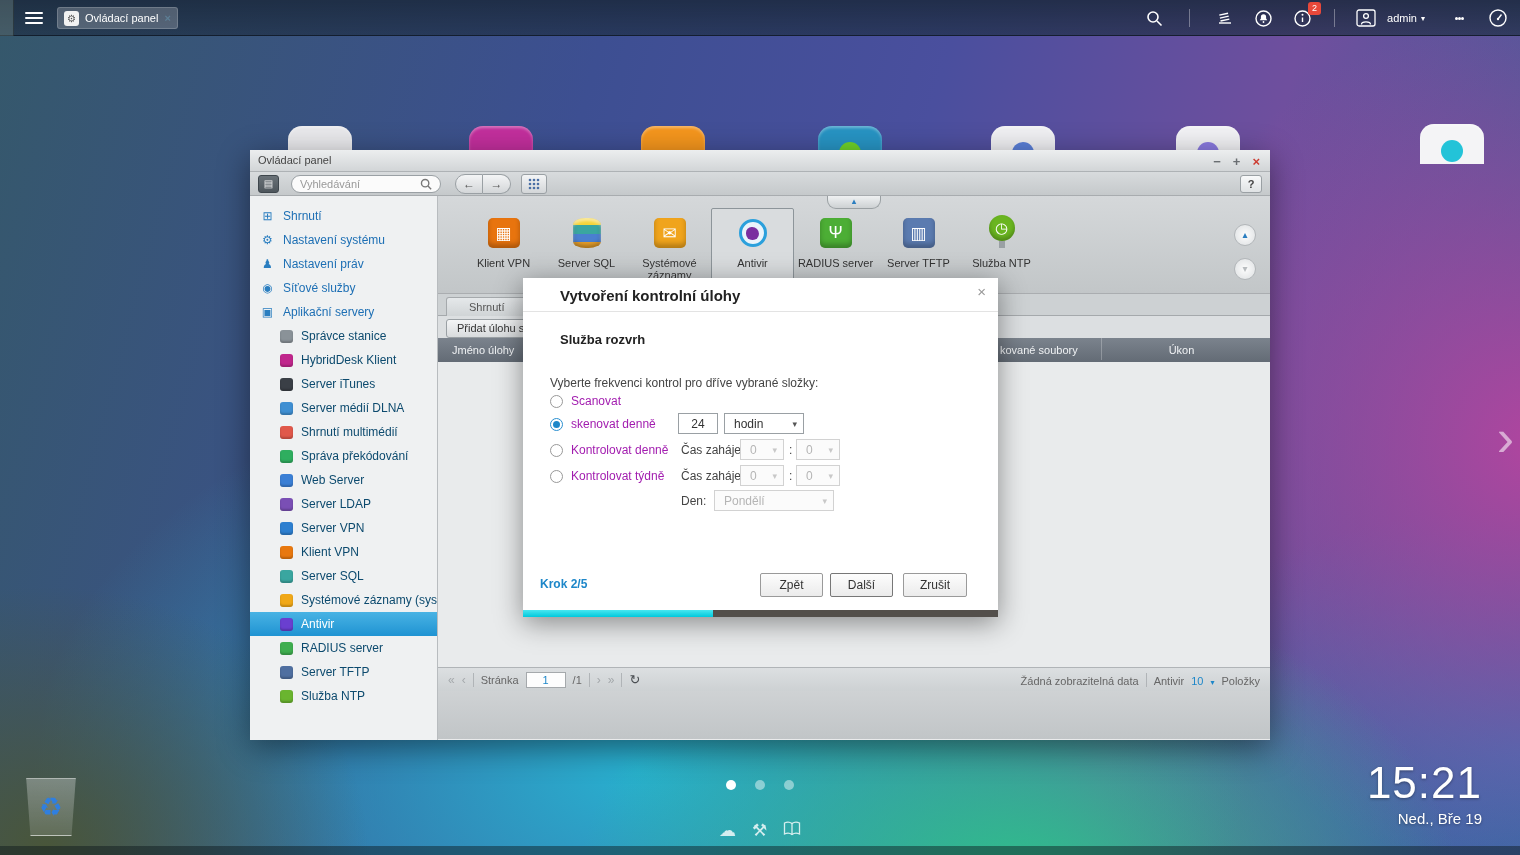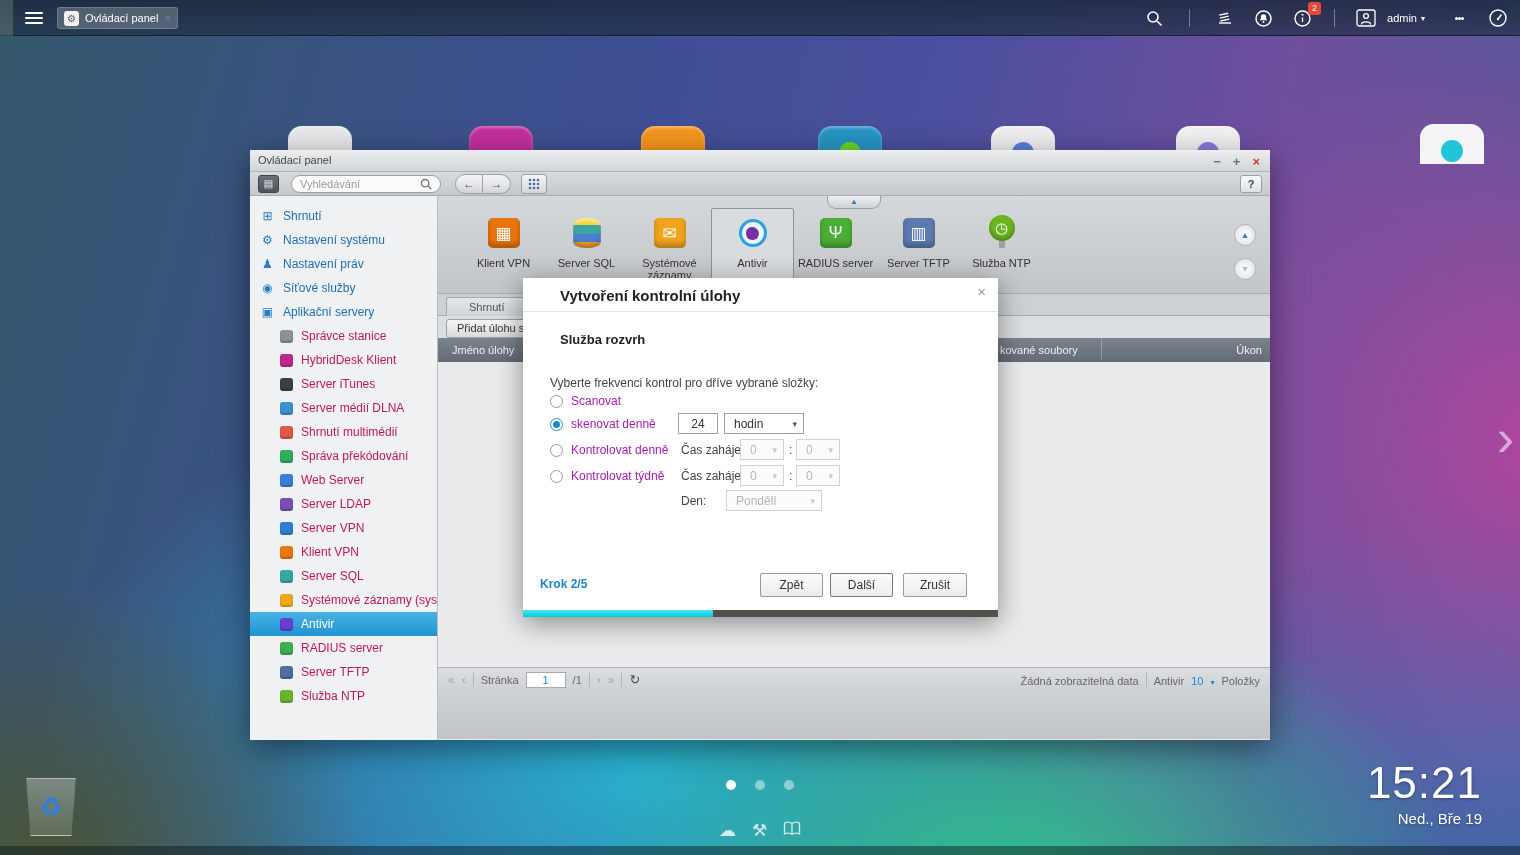--- a/index.html
+++ b/index.html
@@ -76,21 +76,21 @@
   .helpbtn { margin-left:auto; width:22px; height:18px; background:linear-gradient(#f8f9fa,#dfe2e4);
     border:1px solid #9aa0a4; border-radius:3px; color:#444; font-size:11px; font-weight:bold;
     text-align:center; line-height:16px; cursor:pointer; }
 
   .sidebar { position:absolute; left:0; top:46px; bottom:0; width:188px;
     background:#eff1f2; border-right:1px solid #b8bcbf; padding-top:8px; overflow:hidden; }
   .sb-top { height:24px; display:flex; align-items:center; padding-left:10px; gap:8px;
     color:#1d6fb4; font-size:12px; cursor:pointer; }
   .sb-top .ic { width:15px; text-align:center; color:#2a7ec0; font-size:12px; }
   .sb-sub { height:24px; display:flex; align-items:center; padding-left:30px; gap:8px;
-    color:#be185d; font-size:12px; cursor:pointer; white-space:nowrap; }
+    color:#0c4a6e; font-size:12px; cursor:pointer; white-space:nowrap; }
   .sb-sub .ic { width:13px; height:13px; border-radius:3px; flex:none;
     box-shadow:inset 0 -2px 2px rgba(0,0,0,.2); }
   .sb-sub.sel { background:linear-gradient(#49b3e4,#1f93d2); color:#fff; }
 
   .main { position:absolute; left:188px; right:0; top:46px; bottom:0; }
   .iconstrip { position:relative; height:98px; background:linear-gradient(#d5d8da,#c2c6c8);
     border-bottom:1px solid #aaadb0; }
   .collapse-tab { position:absolute; left:389px; top:0; width:54px; height:13px;
     background:linear-gradient(#eff1f2,#cdd1d3); border:1px solid #9aa0a3; border-top:none;
     border-radius:0 0 9px 9px; color:#2a7ec0; font-size:9px; text-align:center; line-height:10px; cursor:pointer; }
@@ -469,21 +469,21 @@
       <div class="tabbar">
         <span class="tab-sum">Shrnutí</span>
       </div>
       <div class="addrow">
         <button class="add-btn">Přidat úlohu sk</button>
       </div>
       <div class="thead">
         <span style="left:14px">Jméno úlohy</span>
         <span style="left:562px">kované soubory</span>
         <span class="th-div" style="left:663px"></span>
-        <span style="left:663px;width:161px;text-align:right">Úkon</span>
+        <span style="left:663px;width:161px;text-align:center">Úkon</span>
       </div>
       <div class="tbody"></div>
       <div class="pagebar">
         <span class="pg-ic">«</span>
         <span class="pg-ic">‹</span>
         <span class="pg-div"></span>
         <span>Stránka</span>
         <input class="pg-input" value="1" style="">
         <span>/1</span>
         <span class="pg-div"></span>
@@ -547,21 +547,21 @@
         <span class="caret">▾</span>
       </span>
       <span class="m-sub" style="left:239px">:</span>
       <span class="dd dis" style="left:246px;width:44px">
         <span>0</span>
         <span class="caret">▾</span>
       </span>
     </div>
     <div class="m-row" style="top:213px">
       <span class="m-sub" style="left:131px">Den:</span>
-      <span class="dd dis" style="left:176px;width:96px">
+      <span class="dd dis" style="left:164px;width:120px">
         <span>Pondělí</span>
         <span class="caret">▾</span>
       </span>
     </div>
 
     <div class="m-step">Krok 2/5</div>
     <span class="m-btn" style="left:237px">Zpět</span>
     <span class="m-btn" style="left:307px;border-color:#777">Další</span>
     <span class="m-btn" style="left:380px;width:64px">Zrušit</span>
     <div class="m-progress">

